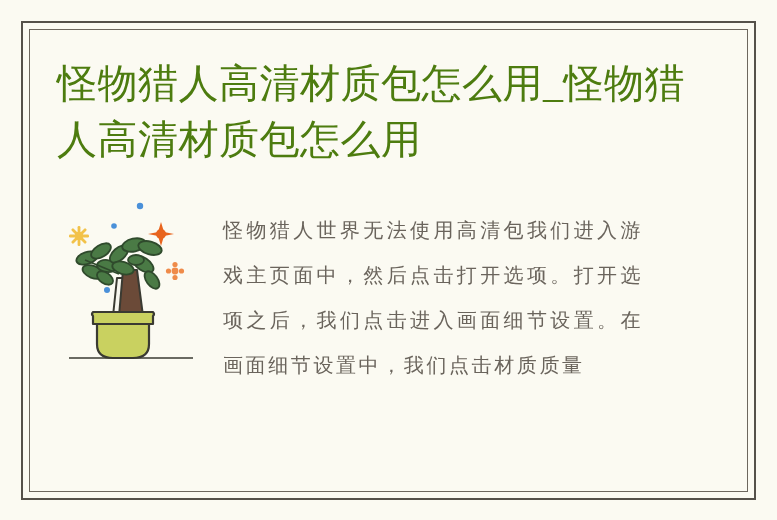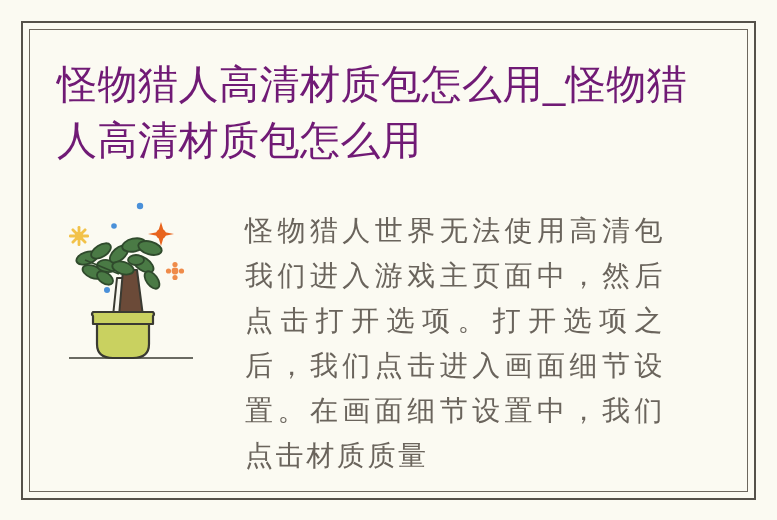--- a/index.html
+++ b/index.html
@@ -44,23 +44,23 @@
 
   
   .title {
     position: absolute;
     left: 57px;
     top: 56px;
     width: 660px;
     font-size: 40px;
     line-height: 56px;
     letter-spacing: 0.5px;
-    color: #701a75;
+    color: #4d7c0f;
     font-weight: 400;
-    font-family: Liberation Sans, sans-serif;
+    font-family: Liberation Serif, serif;
     white-space: pre-wrap;
     word-break: break-all;
   }
 
   
   .content {
     position: absolute;
     left: 57px;
     top: 198px;
     width: 660px;
@@ -73,25 +73,25 @@
     left: 0px;
     top: 0px;
     width: 150px;
     height: 170px;
   }
   .illustration svg { display: block; }
 
   
   .body-text {
     position: absolute;
-    left: 188px;
+    left: 166px;
     top: 10px;
     width: 420px;
     font-family: "DejaVu Serif", "Liberation Serif", serif;
-    font-size: 28px;
+    font-size: 20px;
     line-height: 45px;
     color: #6a645c;
     letter-spacing: 2.6px;
     text-align: justify;
     word-break: break-all;
   }
 </style>
 </head>
 <body>
 

